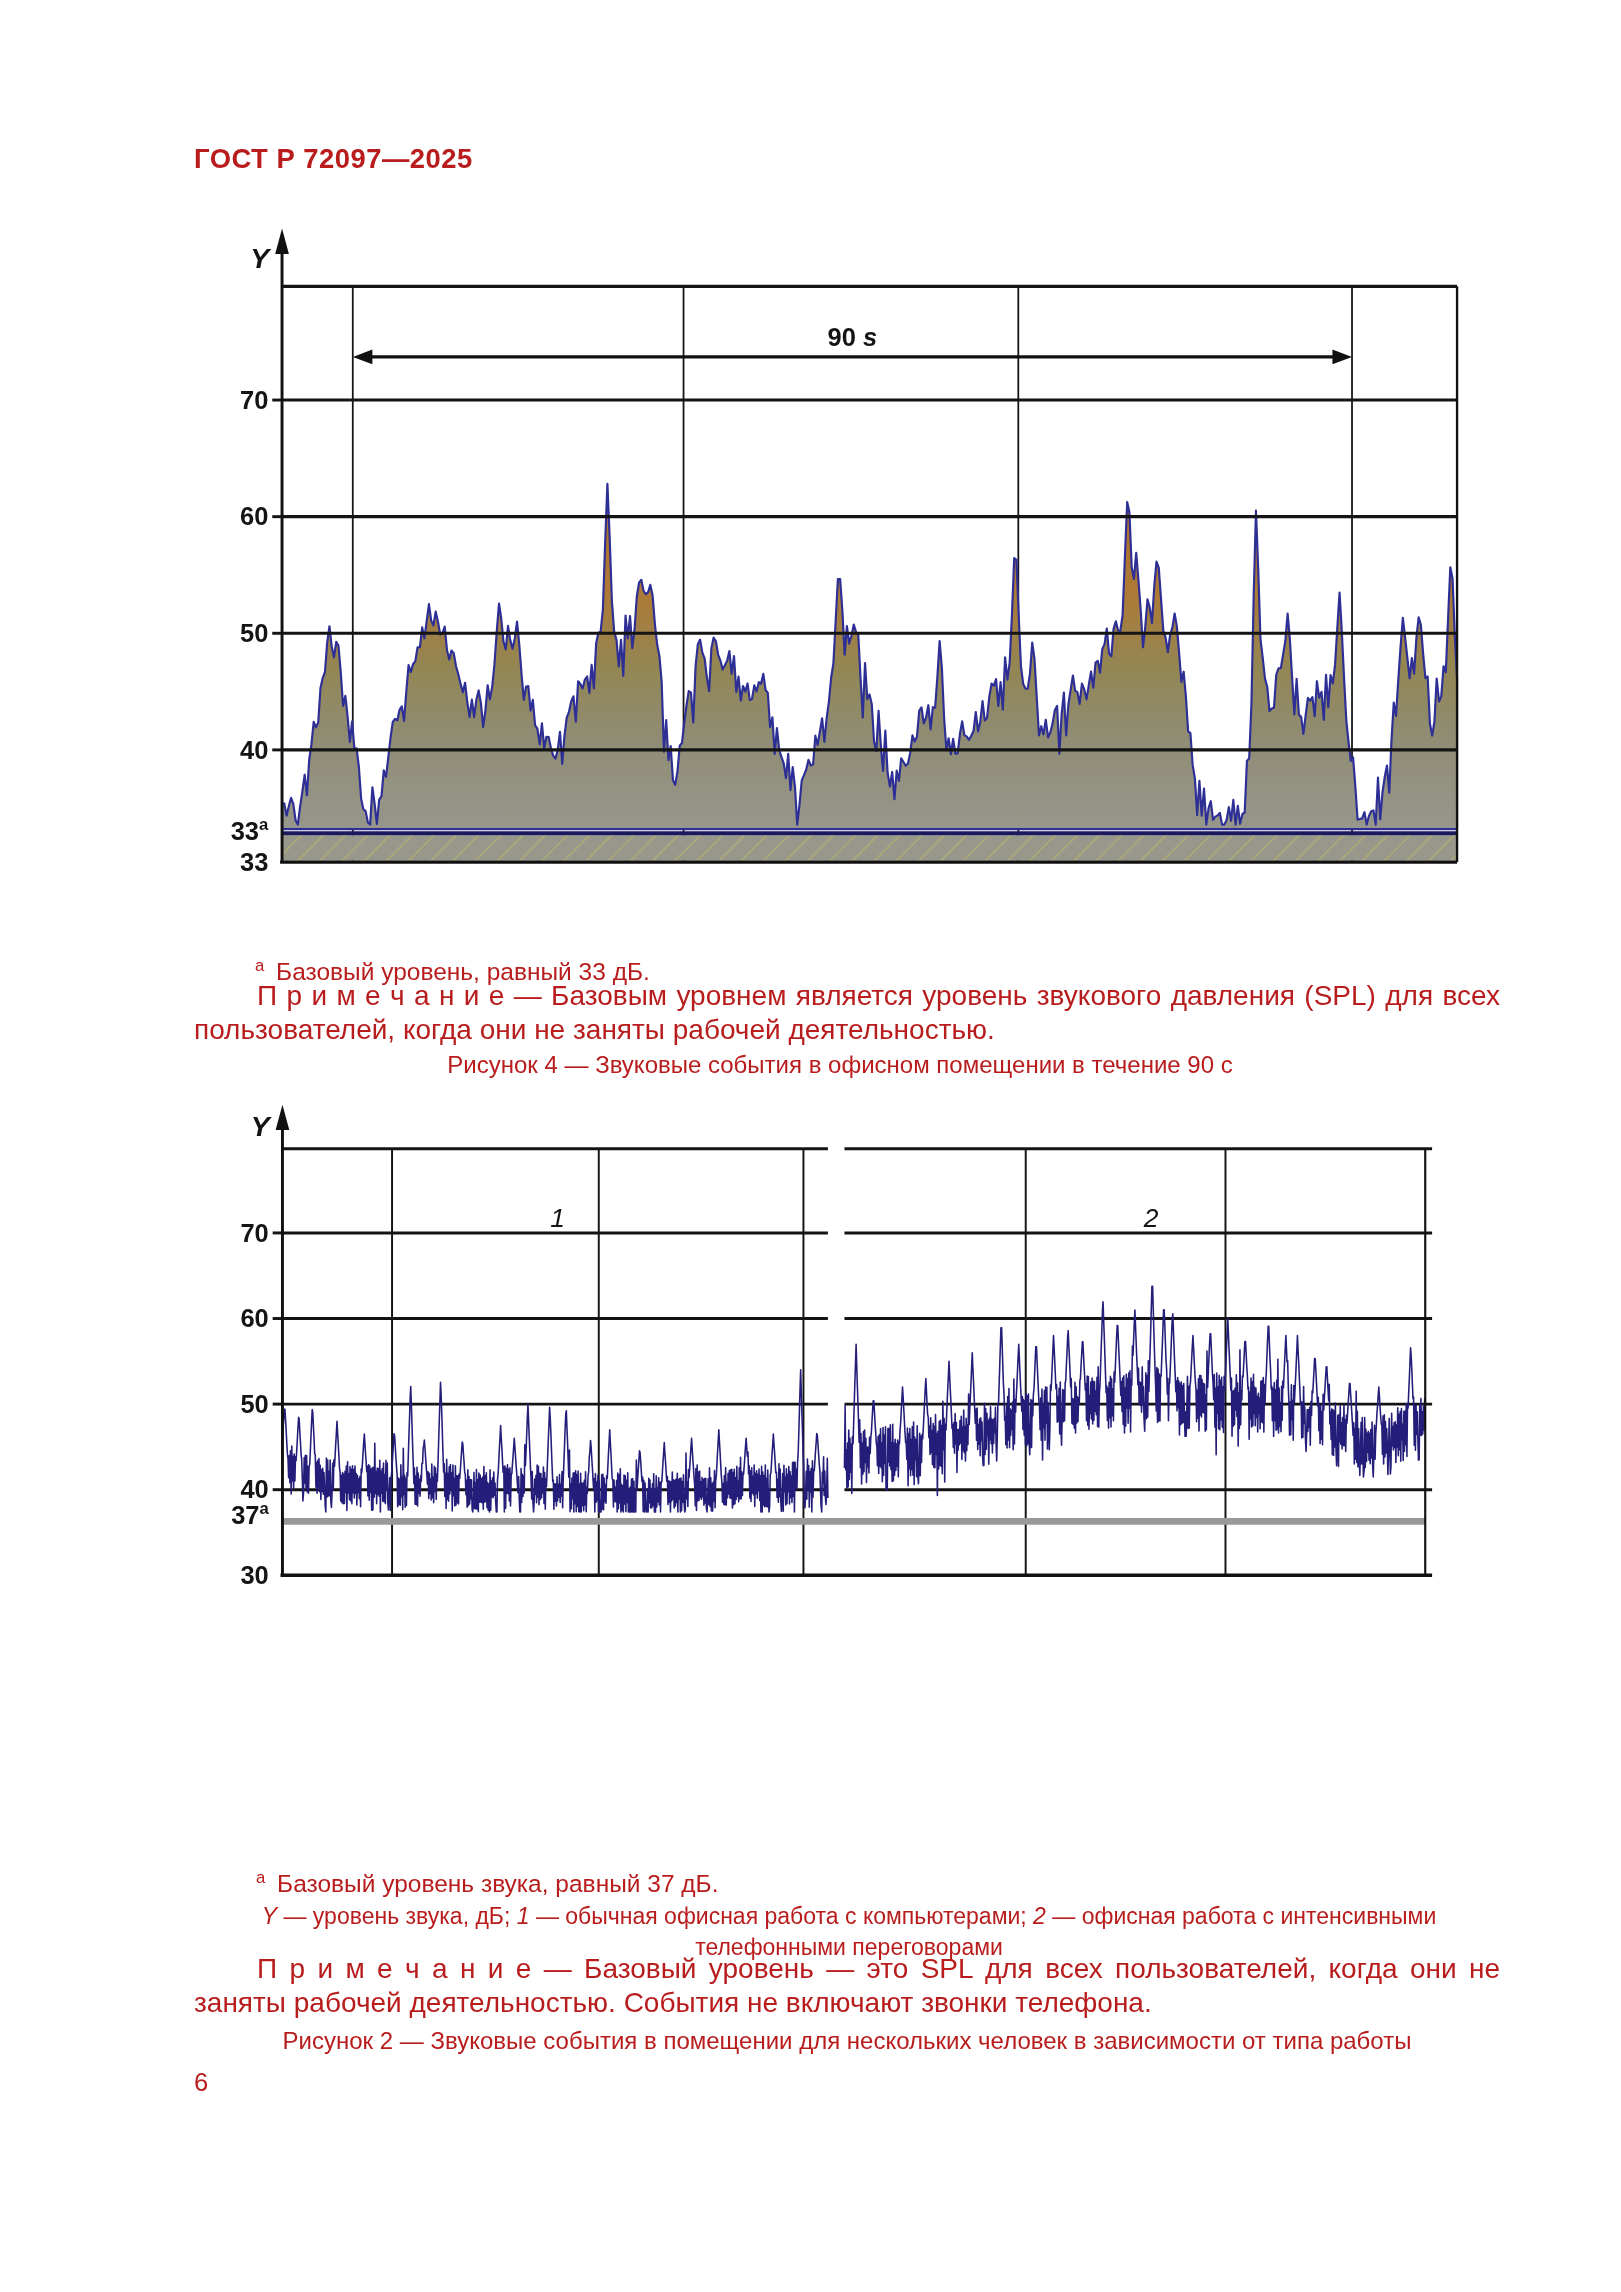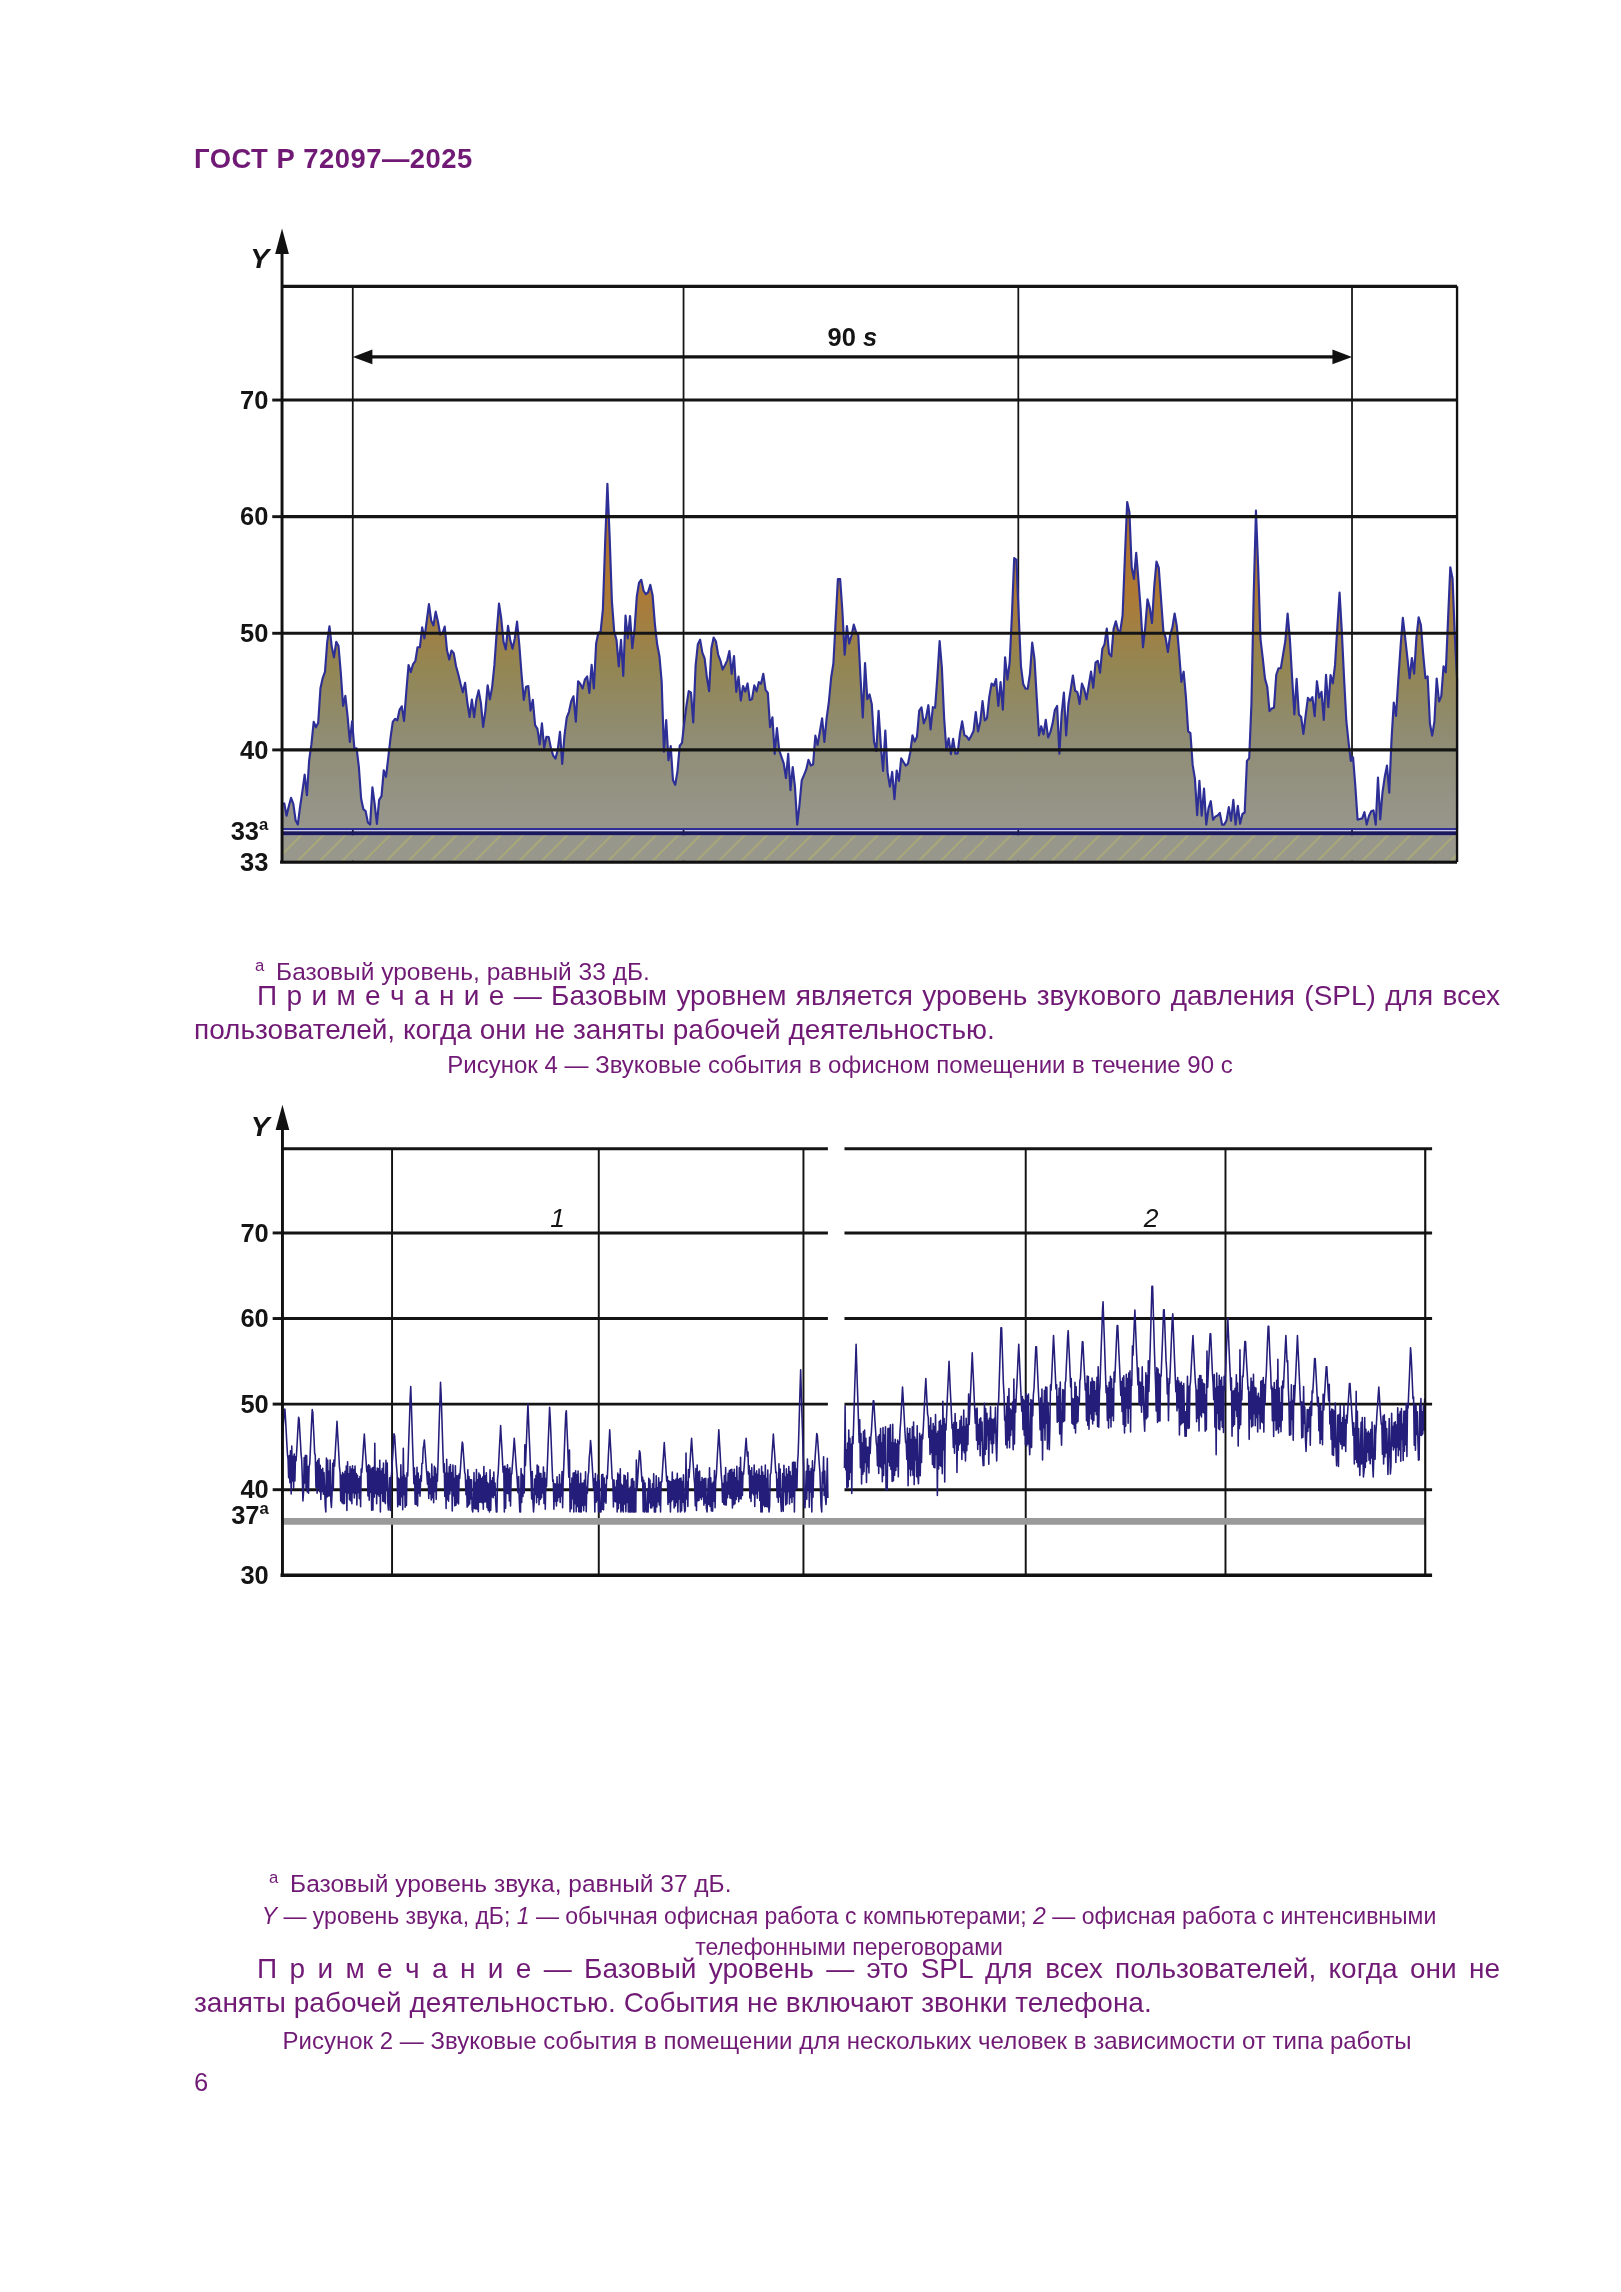--- a/index.html
+++ b/index.html
@@ -1,17 +1,17 @@
 <!DOCTYPE html>
 <html><head>
 <meta charset="utf-8">
 <style>
   html,body{margin:0;padding:0;background:#e8e8e8;}
   .page{position:relative;width:1621px;height:2293px;background:#ffffff;margin:0 auto;
-        font-family:"Liberation Sans",sans-serif;color:#701a75;overflow:hidden;}
+        font-family:"Liberation Sans",sans-serif;color:#b91c1c;overflow:hidden;}
   .abs{position:absolute;}
   .header{font-weight:700;font-size:27.4px;letter-spacing:0.5px;}
   .fnote{font-size:24.5px;}
   .fnote sup{font-size:16.7px;vertical-align:super;}
   .fnote .fnote-body{margin-left:11.8px;}
   .legend{font-size:23.5px;text-align:center;line-height:1.35;}
   .legend5{font-size:23px;}
   .note{font-size:28px;text-align:justify;text-indent:63px;line-height:1.22;}
   .caption{font-size:24px;text-align:center;}
   .pagenum{font-size:25.5px;}
@@ -112,21 +112,21 @@
       <line x1="1455" y1="1172" x2="1455" y2="1607.6" stroke="#111" stroke-width="2.2"></line>
       <line x1="288" y1="1607.6" x2="288" y2="1153" stroke="#111" stroke-width="3"></line>
       <polygon points="288,1127 281,1153 295,1153" fill="#111"></polygon>
       <text x="275" y="1159" text-anchor="end" font-size="29" font-weight="700" font-style="italic">Y</text>
       <text x="274" y="1555.42" text-anchor="end" font-size="26" font-weight="700">37<tspan dy="-10" font-size="17">a</tspan></text>
       <text x="274" y="1616.6" text-anchor="end" font-size="26" font-weight="700">30</text>
       <text x="569.0136" y="1252" text-anchor="middle" font-size="27" font-style="italic">1</text>
       <text x="1175.0367" y="1252" text-anchor="middle" font-size="27" font-style="italic">2</text>
     </svg>
 
-  <div class="abs fnote" style="left:269px;top:1868px;">
+  <div class="abs fnote" style="left:256px;top:1868px;">
     <sup>a</sup><span class="fnote-body">Базовый уровень звука, равный 37 дБ.</span>
   </div>
 
   <div class="abs legend legend5" style="left:196px;top:1901px;width:1306px;"><span class="i">Y</span><span> — уровень звука, дБ; </span><span class="i">1</span><span> — обычная офисная работа с компьютерами; </span><span class="i">2</span><span> — офисная работа с интенсивными телефонными переговорами</span></div>
 
   <div class="abs note" style="left:194px;top:1952px;width:1306px;"><span>П р и м е ч а н и е</span><span> — Базовый уровень — это SPL для всех пользователей, когда они не заняты рабочей деятельностью. События не включают звонки телефона.</span></div>
 
   <div class="abs caption" style="left:194px;top:2027px;width:1306px;">Рисунок 2 — Звуковые события в помещении для нескольких человек в зависимости от типа работы</div>
 
   <div class="abs pagenum" style="left:194px;top:2068px;">6</div>

